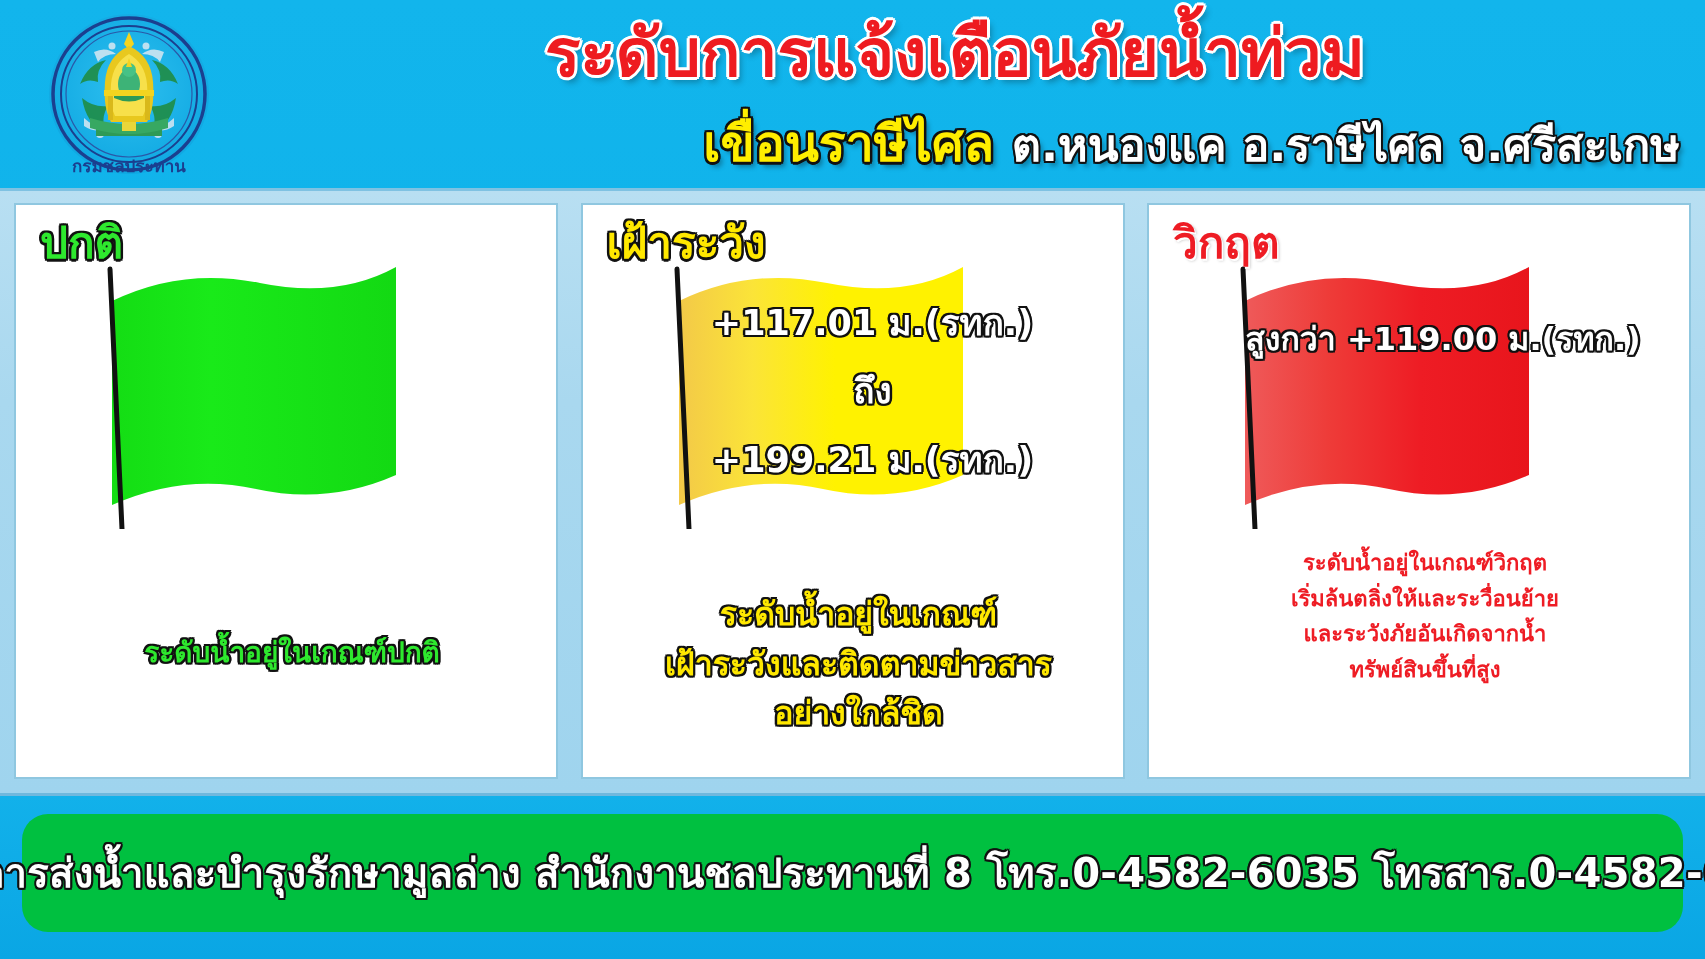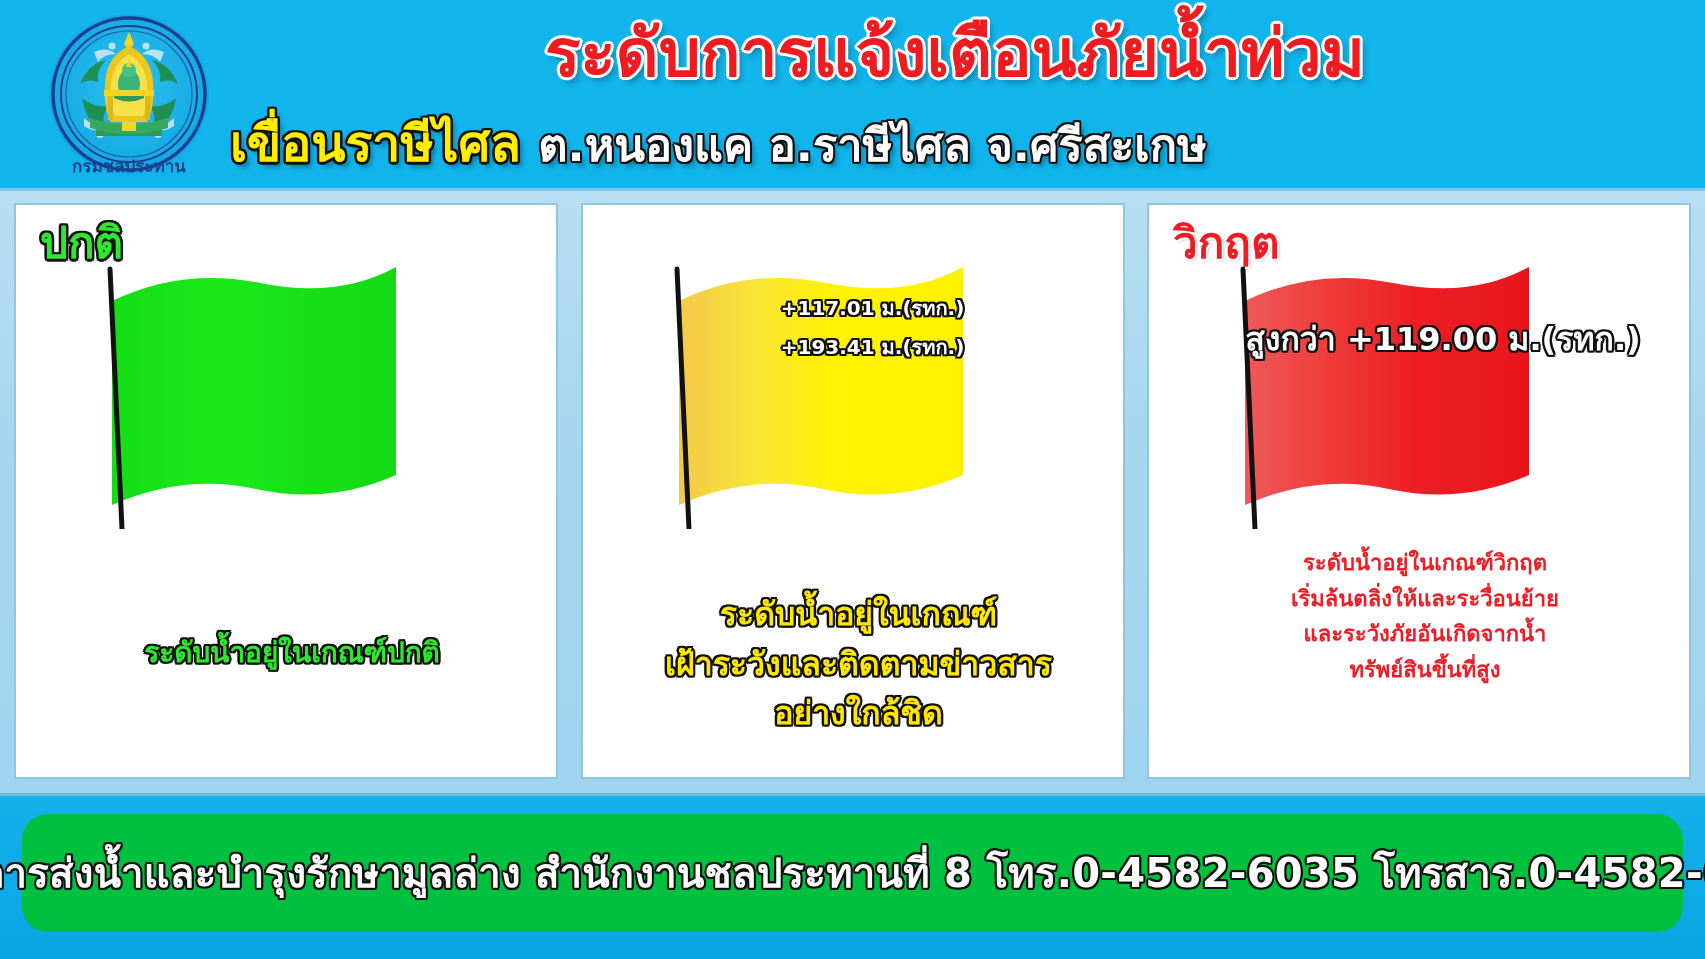--- a/index.html
+++ b/index.html
@@ -53,21 +53,21 @@
       3px 0 0 #fff, -3px 0 0 #fff, 0 3px 0 #fff, 0 -3px 0 #fff,
       2px 2px 0 #fff, -2px 2px 0 #fff, 2px -2px 0 #fff, -2px -2px 0 #fff,
       4px 5px 6px rgba(0,0,0,0.30);
   }
 
   .title-sub {
     position: absolute;
     left: 230px;
     top: 118px;
     width: 1450px;
-    text-align: left;
+    text-align: right;
     font-size: 50px;
     font-weight: bold;
     line-height: 1.05;
     white-space: nowrap;
   }
   .sub-dam {
     color: #ffee00;
     text-shadow:
       2.5px 0 0 #111, -2.5px 0 0 #111, 0 2.5px 0 #111, 0 -2.5px 0 #111,
       2px 2px 0 #111, -2px 2px 0 #111, 2px -2px 0 #111, -2px -2px 0 #111,
@@ -159,21 +159,21 @@
   .cap-green {
     left: 36px;
     top: 120px;
     width: 500px;
     font-size: 32px;
   }
   .cap-yellow {
     left: 60px;
     top: 84px;
     width: 460px;
-    font-size: 20px;
+    font-size: 35px;
     line-height: 1.95;
   }
   .cap-red {
     left: 44px;
     top: 108px;
     width: 500px;
     font-size: 32px;
   }
 
   
@@ -321,38 +321,40 @@
           <line x1="94" y1="30" x2="106" y2="290" stroke="#111" stroke-width="5" stroke-linecap="round"></line>
         </svg>
       </div>
 
       <div class="panel-msg msg-green">
         <span class="msg-line">ระดับน้ำอยู่ในเกณฑ์ปกติ</span>
       </div>
     </div>
 
     <div class="panel">
+      <div class="panel-status status-watch">เฝ้าระวัง</div>
 
       <div class="flag-area">
         <svg class="flag-svg" viewBox="0 0 552 290" preserveAspectRatio="none" xmlns="http://www.w3.org/2000/svg">
           <defs>
             <linearGradient id="grYellow" x1="0%" y1="0%" x2="100%" y2="0%">
               <stop offset="0%" stop-color="#f3c948"></stop>
               <stop offset="26%" stop-color="#fbe438"></stop>
               <stop offset="55%" stop-color="#fff200"></stop>
               <stop offset="100%" stop-color="#fff200"></stop>
             </linearGradient>
           </defs>
           <path d="M96 62 q70 -34 148 -18 q78 16 136 -16 v208 q-68 30 -140 14 q-72 -16 -144 16 z" fill="url(#grYellow)"></path>
           <line x1="94" y1="30" x2="106" y2="290" stroke="#111" stroke-width="5" stroke-linecap="round"></line>
         </svg>
       </div>
       <div class="flag-caption cap-yellow">
         <span class="msg-line">+117.01 ม.(รทก.)</span>
-        <span class="msg-line">+193.41 ม.(รทก.)</span>
+        <span class="msg-line">ถึง</span>
+        <span class="msg-line">+199.21 ม.(รทก.)</span>
       </div>
 
       <div class="panel-msg msg-yellow">
         <span class="msg-line">ระดับน้ำอยู่ในเกณฑ์</span>
         <span class="msg-line">เฝ้าระวังและติดตามข่าวสาร</span>
         <span class="msg-line">อย่างใกล้ชิด</span>
       </div>
     </div>
 
     <div class="panel">

